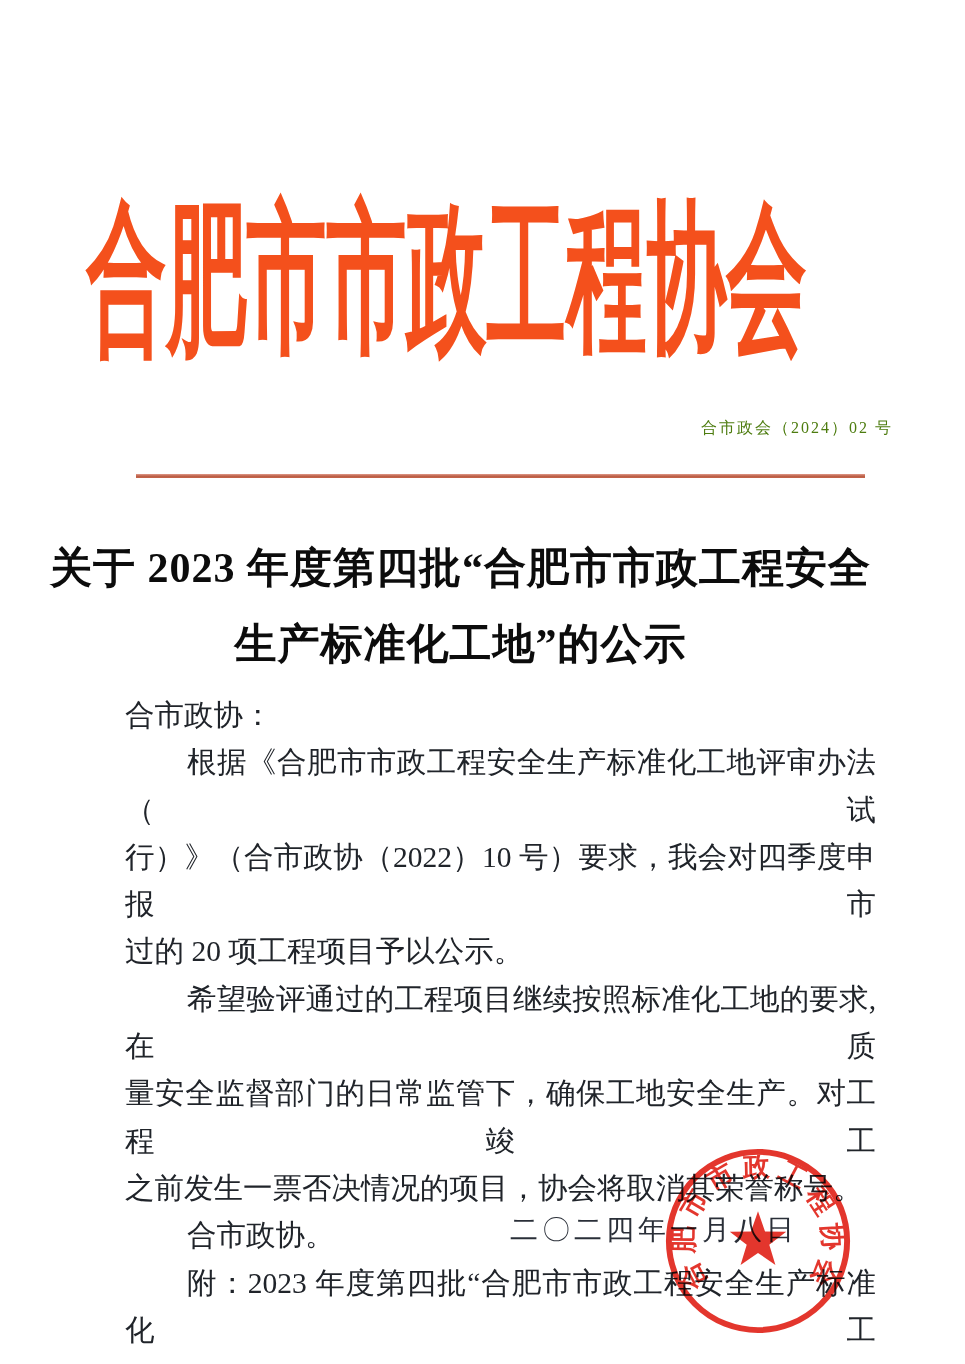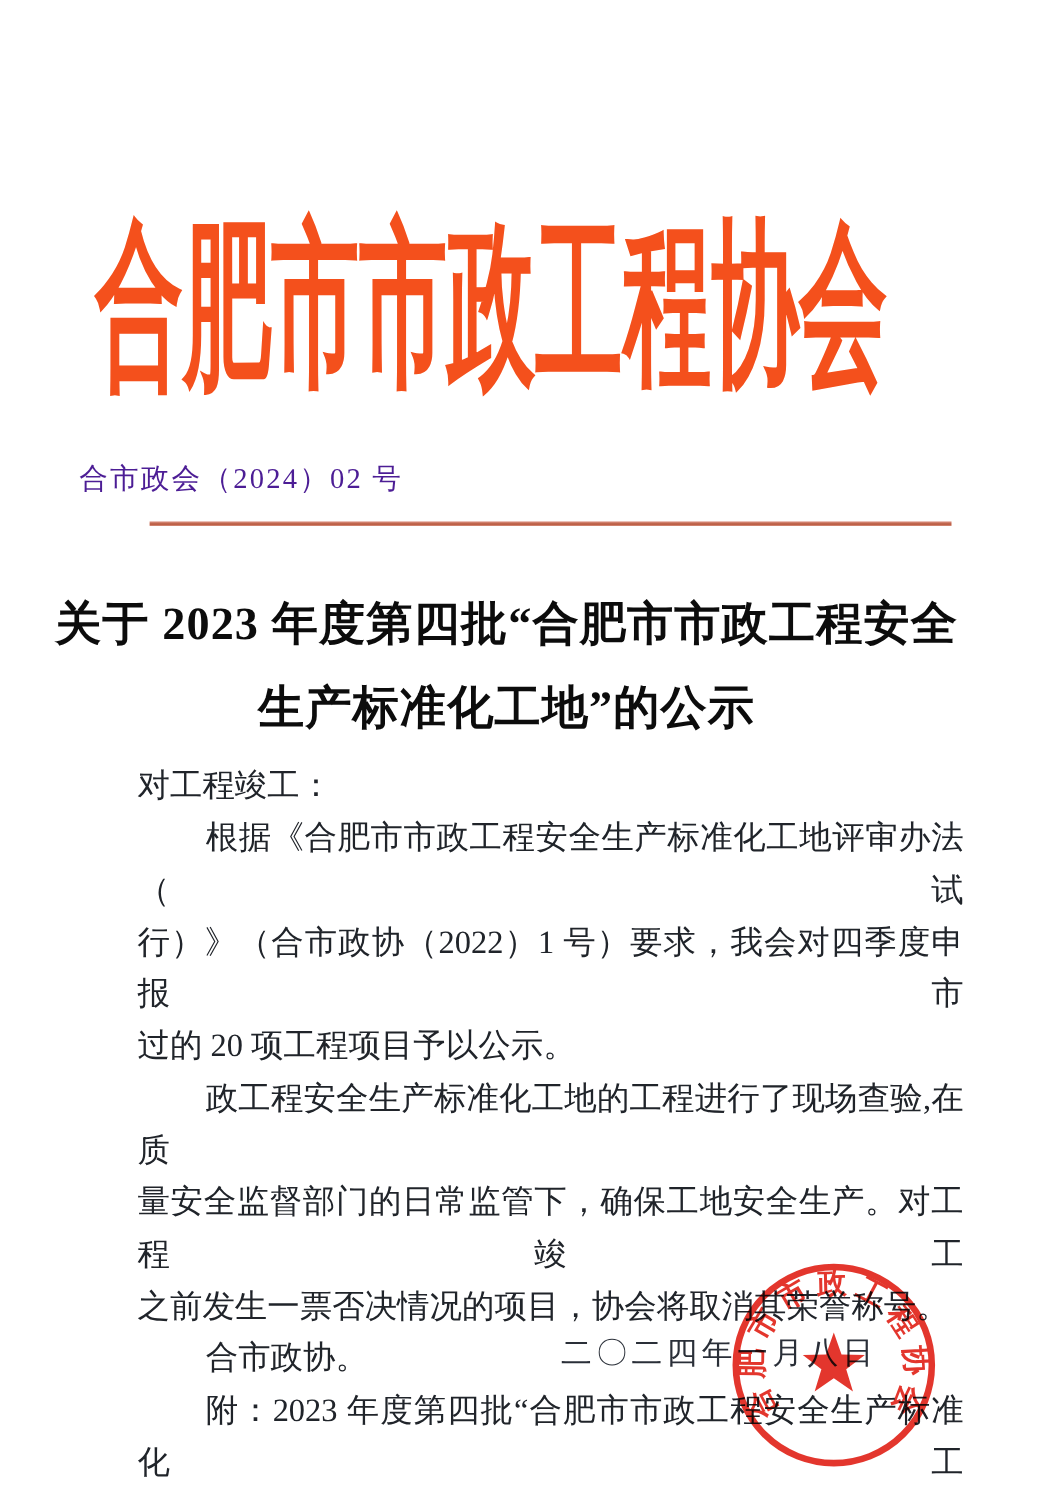--- a/index.html
+++ b/index.html
@@ -20,25 +20,25 @@
     color:#f4501c;
     letter-spacing:0px;
     line-height:84px;
     transform:scaleY(2.05);
     transform-origin:50% 0;
     white-space:nowrap;
   }
   
   .doc-number{
     position:absolute;top:390px;left:0;right:0;
-    text-align:left;
+    text-align:right;
     text-indent:72px;
-    font-size:26px;
+    font-size:16px;
     letter-spacing:2px;
-    color:#4c1d95;
+    color:#4d7c0f;
   }
   
   .red-rule{
     position:absolute;top:446px;left:136px;width:729px;height:4px;
     background:linear-gradient(#e0998a 0%, #bb5f46 55%, #c4634a 100%);
   }
   
   .doc-title{
     position:absolute;top:502px;left:0;right:0;
     text-align:center;
@@ -83,25 +83,25 @@
   <div class="doc-number">合市政会（2024）02 号</div>
 
   <div class="red-rule"></div>
 
   <div class="doc-title">
     <div>关于 2023 年度第四批“合肥市市政工程安全</div>
     <div>生产标准化工地”的公示</div>
   </div>
 
   <div class="body-text">
-    <div class="body-line">对工程竣工：</div>
+    <div class="body-line">合市政协：</div>
     <div class="body-line indent fill">根据《合肥市市政工程安全生产标准化工地评审办法（试</div>
-    <div class="body-line fill">行）》（合市政协（2022）1 号）要求，我会对四季度申报市</div>
+    <div class="body-line fill">行）》（合市政协（2022）10 号）要求，我会对四季度申报市</div>
     <div class="body-line">过的 20 项工程项目予以公示。</div>
-    <div class="body-line indent fill">政工程安全生产标准化工地的工程进行了现场查验,在质</div>
+    <div class="body-line indent fill">希望验评通过的工程项目继续按照标准化工地的要求,在质</div>
     <div class="body-line fill">量安全监督部门的日常监管下，确保工地安全生产。对工程竣工</div>
     <div class="body-line">之前发生一票否决情况的项目，协会将取消其荣誉称号。</div>
     <div class="body-line indent">合市政协。</div>
     <div class="body-line indent fill">附：2023 年度第四批“合肥市市政工程安全生产标准化工</div>
 
   </div>
 
   <div class="doc-date">二〇二四年一月八日</div>
 
   <svg class="seal" viewBox="0 0 200 200">

